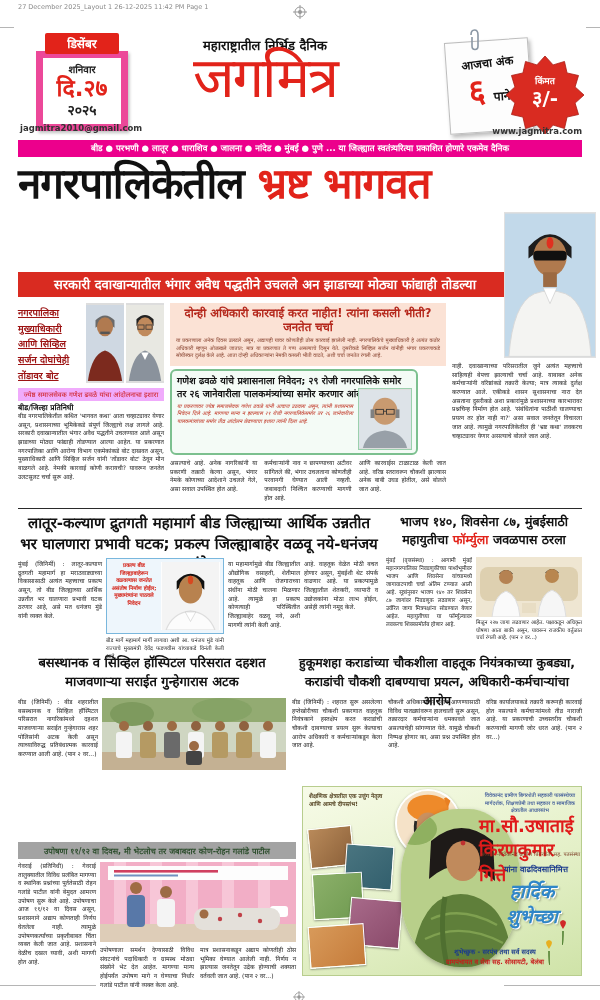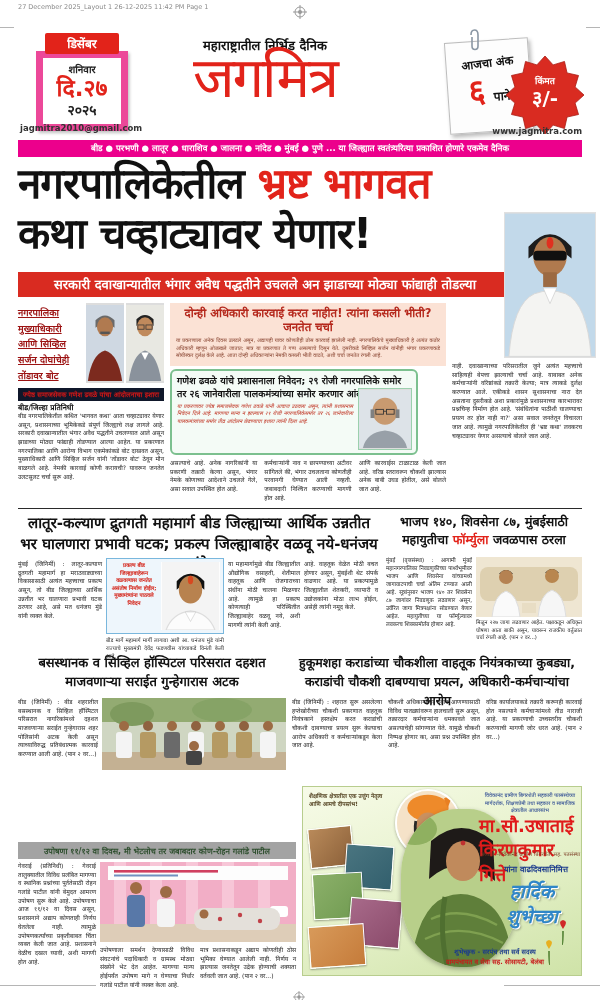--- a/index.html
+++ b/index.html
@@ -53,22 +53,22 @@
   .lead-h .l2{font-size:42px}
   .hl-black{color:#111}.hl-red{color:#e2231a}
   .lead-bar{left:18px;top:272px;width:564px;height:25px;background:#d92b21;color:#fff;
             font-size:13px;font-weight:bold;text-align:center;line-height:25px;padding-right:70px}
   .lead-photo{left:504px;top:212px;width:92px;height:146px;z-index:5;border:1px solid #e0e0e0}
 
   .s1-sidehead{left:18px;top:305px;width:64px;font-size:9.5px;font-weight:bold;color:#9c1313;
                line-height:1.65;text-decoration:underline}
   .port1{left:86px;top:303px;width:38px;height:80px}
   .port2{left:126px;top:303px;width:38px;height:80px}
-  .s1-alert{left:18px;top:388px;width:146px;background:#0f172a;color:#cc1717;font-size:6.8px;
-            font-weight:bold;text-align:center;padding:2px 1px}
+  .s1-alert{left:18px;top:388px;width:146px;background:#f0abfc;color:#cc1717;font-size:6.8px;
+            font-weight:normal;text-align:center;padding:2px 1px}
   .s1-byline{left:18px;top:402px;width:146px;font-size:7.5px;font-weight:bold;color:#111}
   .s1-body{left:18px;top:412px;width:146px;height:94px}
   .talk{left:170px;top:303px;width:276px;height:63px;background:#fbe2d5;padding:3px 6px}
   .talk-head{font-size:11.5px;font-weight:bold;color:#b5281c;text-align:center;line-height:1.25}
   .talk-body{font-size:5.2px;line-height:1.5;text-align:justify;color:#8a4632;margin-top:2px}
   .notice{left:170px;top:369px;width:248px;height:86px;border:2px solid #7cc08f;border-radius:6px;
           background:#f4fbf6;padding:4px 5px}
   .notice-head{font-size:9.5px;font-weight:bold;color:#111;line-height:1.35}
   .notice-body{font-size:5.2px;font-style:italic;color:#c03322;line-height:1.5;text-align:justify;
                width:176px;margin-top:2px}
@@ -190,21 +190,20 @@
     <div class="burst-l">किंमत</div>
     <div class="burst-v">३/-</div>
   </div>
   <div class="abs website">www.jagmitra.com</div>
   <div class="abs strip">बीड ● परभणी ● लातूर ● धाराशिव ● जालना ● नांदेड ● मुंबई ● पुणे ... या जिल्ह्यात स्वतंत्र्यरित्या प्रकाशित होणारे एकमेव दैनिक</div>
 
   <div class="abs lead-h">
     <div class="l1">
       <span class="hl-black">नगरपालिकेतील </span><span class="hl-red">भ्रष्ट भागवत</span>
     </div>
-    <div class="l2 hl-black">कथा चव्हाट्यावर येणार!</div>
   </div>
   <div class="abs lead-bar">सरकारी दवाखान्यातील भंगार अवैध पद्धतीने उचलले अन झाडाच्या मोठ्या फांद्याही तोडल्या</div>
   <div class="ph lead-photo">
     <svg viewBox="0 0 92 146">
         <rect width="92" height="146" fill="#c2d9ea"></rect>
       <path d="M24 34 Q46 8 68 34 L68 46 Q46 26 24 46 Z" fill="#1c1c1c"></path>
       <ellipse cx="46" cy="44" rx="17" ry="20" fill="#b07a4e"></ellipse>
       <ellipse cx="46" cy="30" rx="3.5" ry="6" fill="#e03020"></ellipse>
       <rect x="29" y="38" width="34" height="10" rx="4" fill="#101010"></rect>
       <rect x="39" y="60" width="14" height="15" fill="#9c6a42"></rect>

